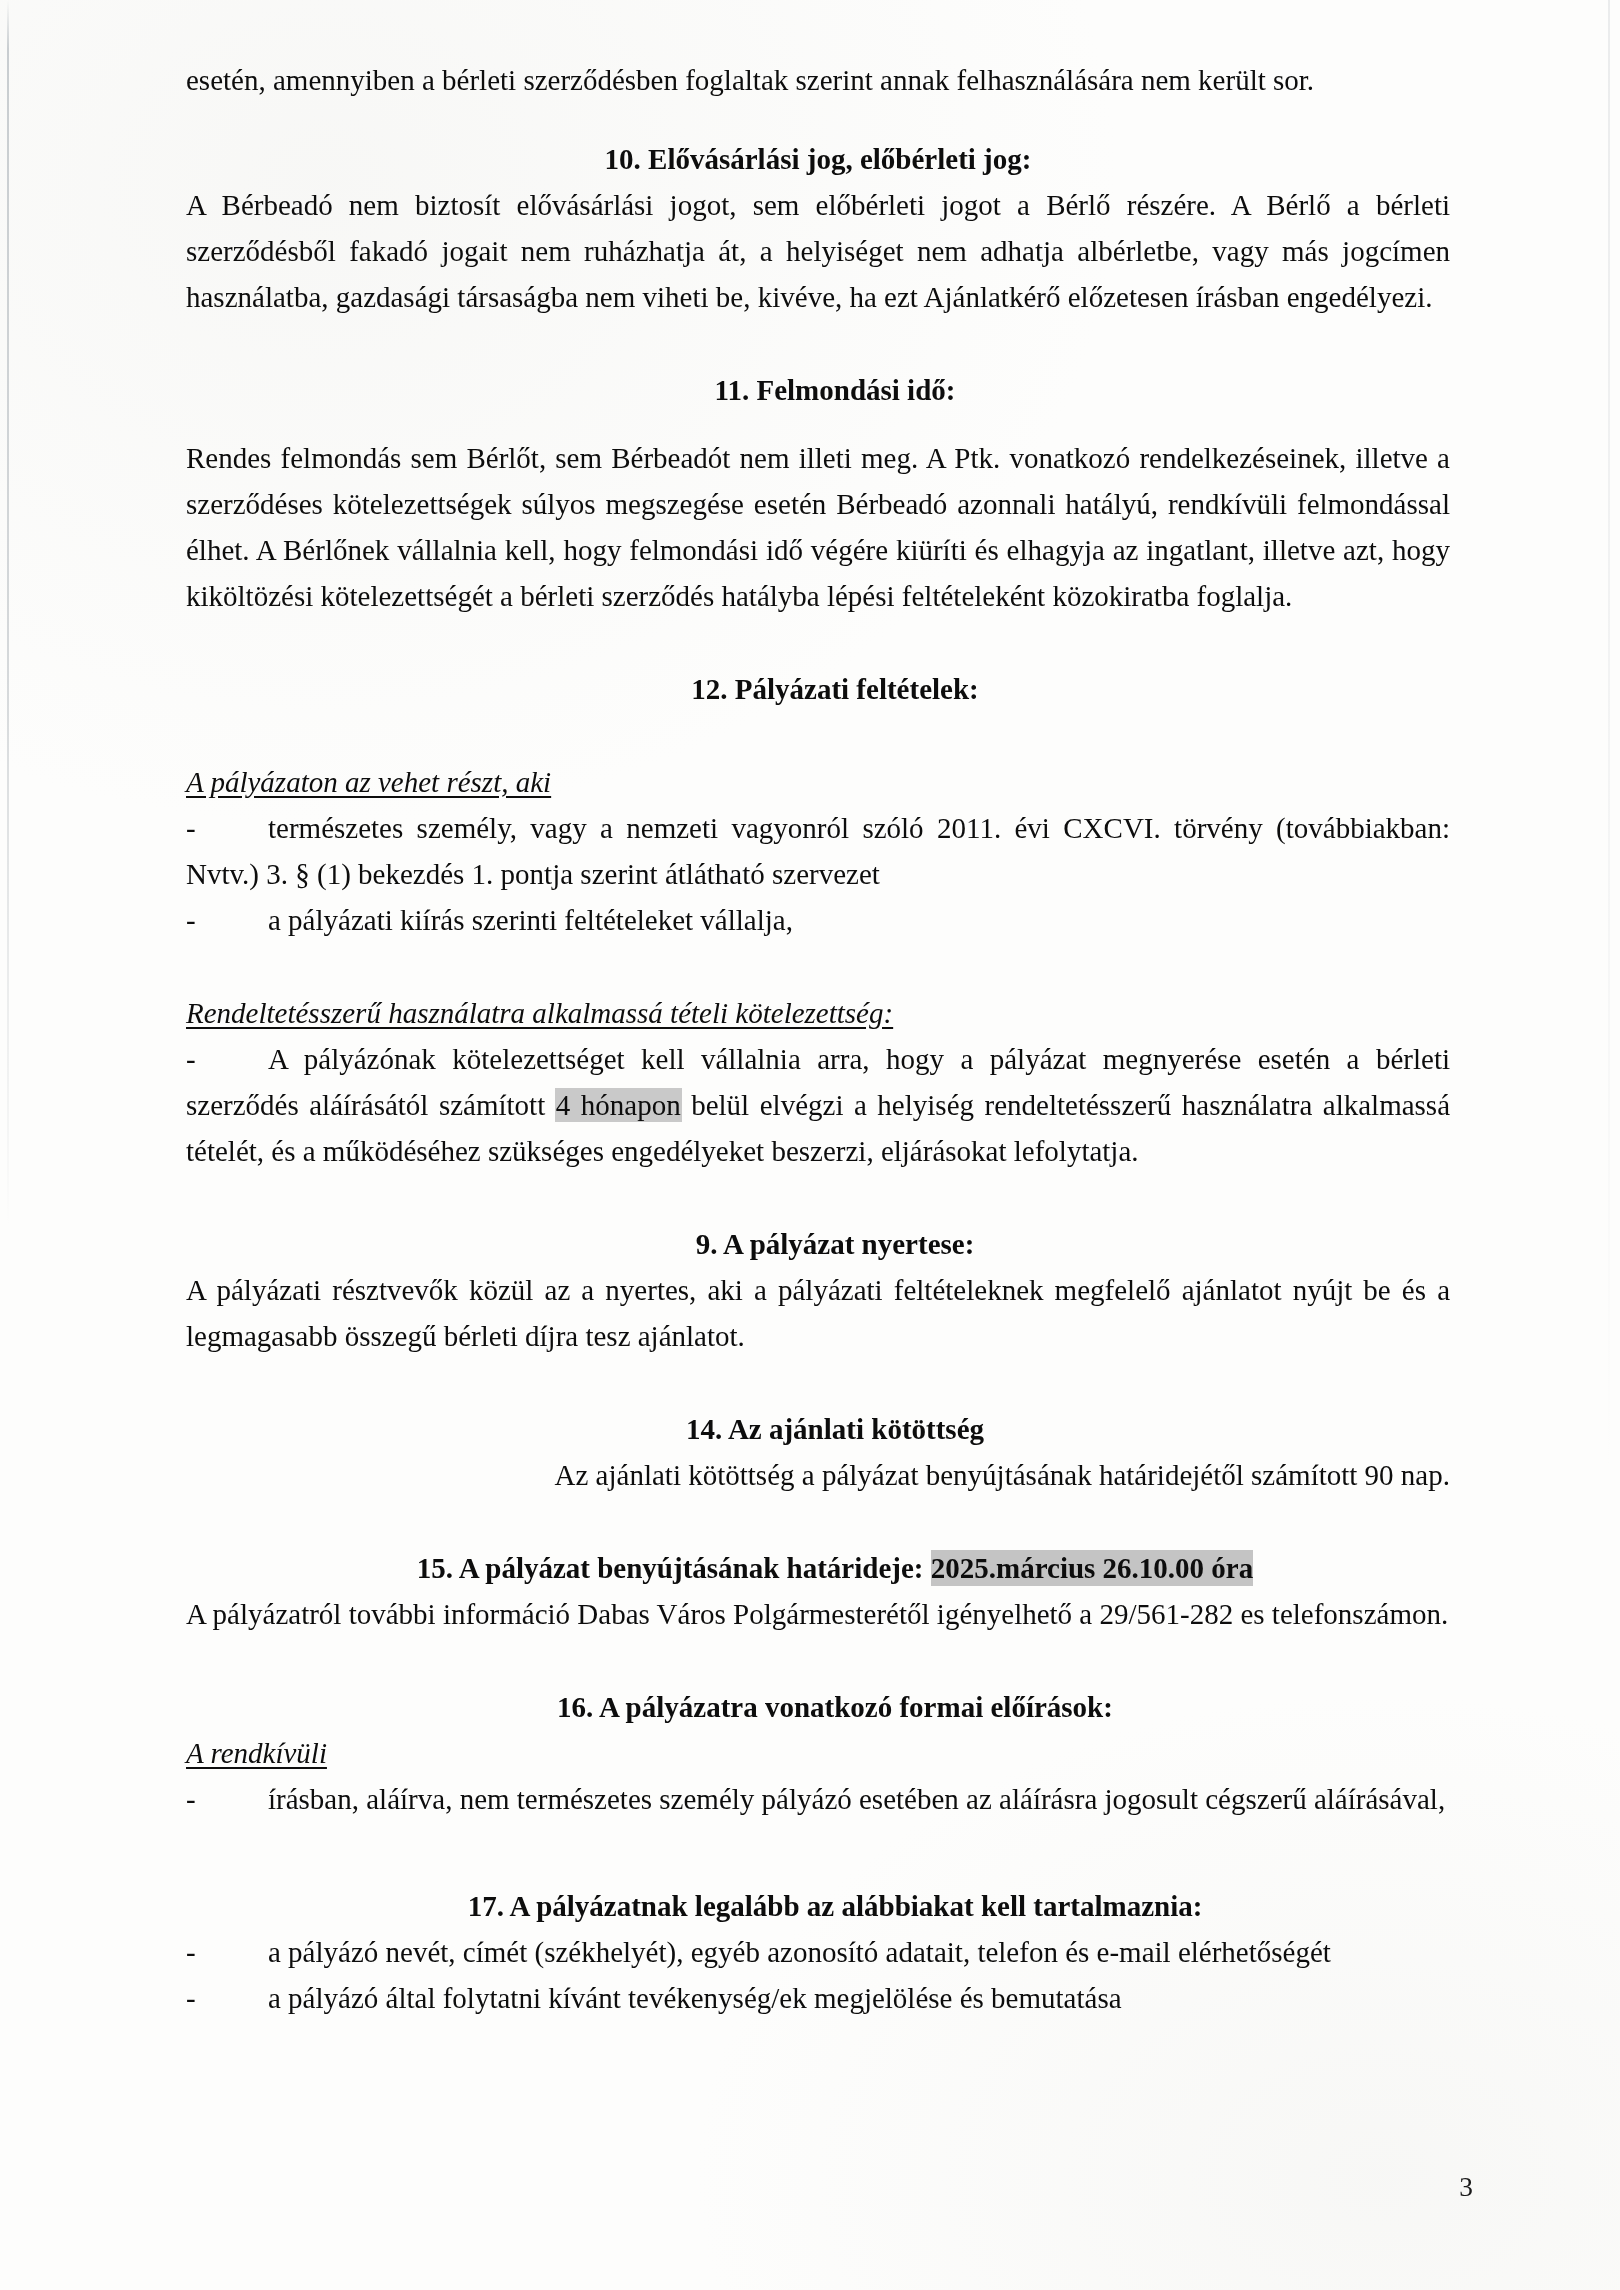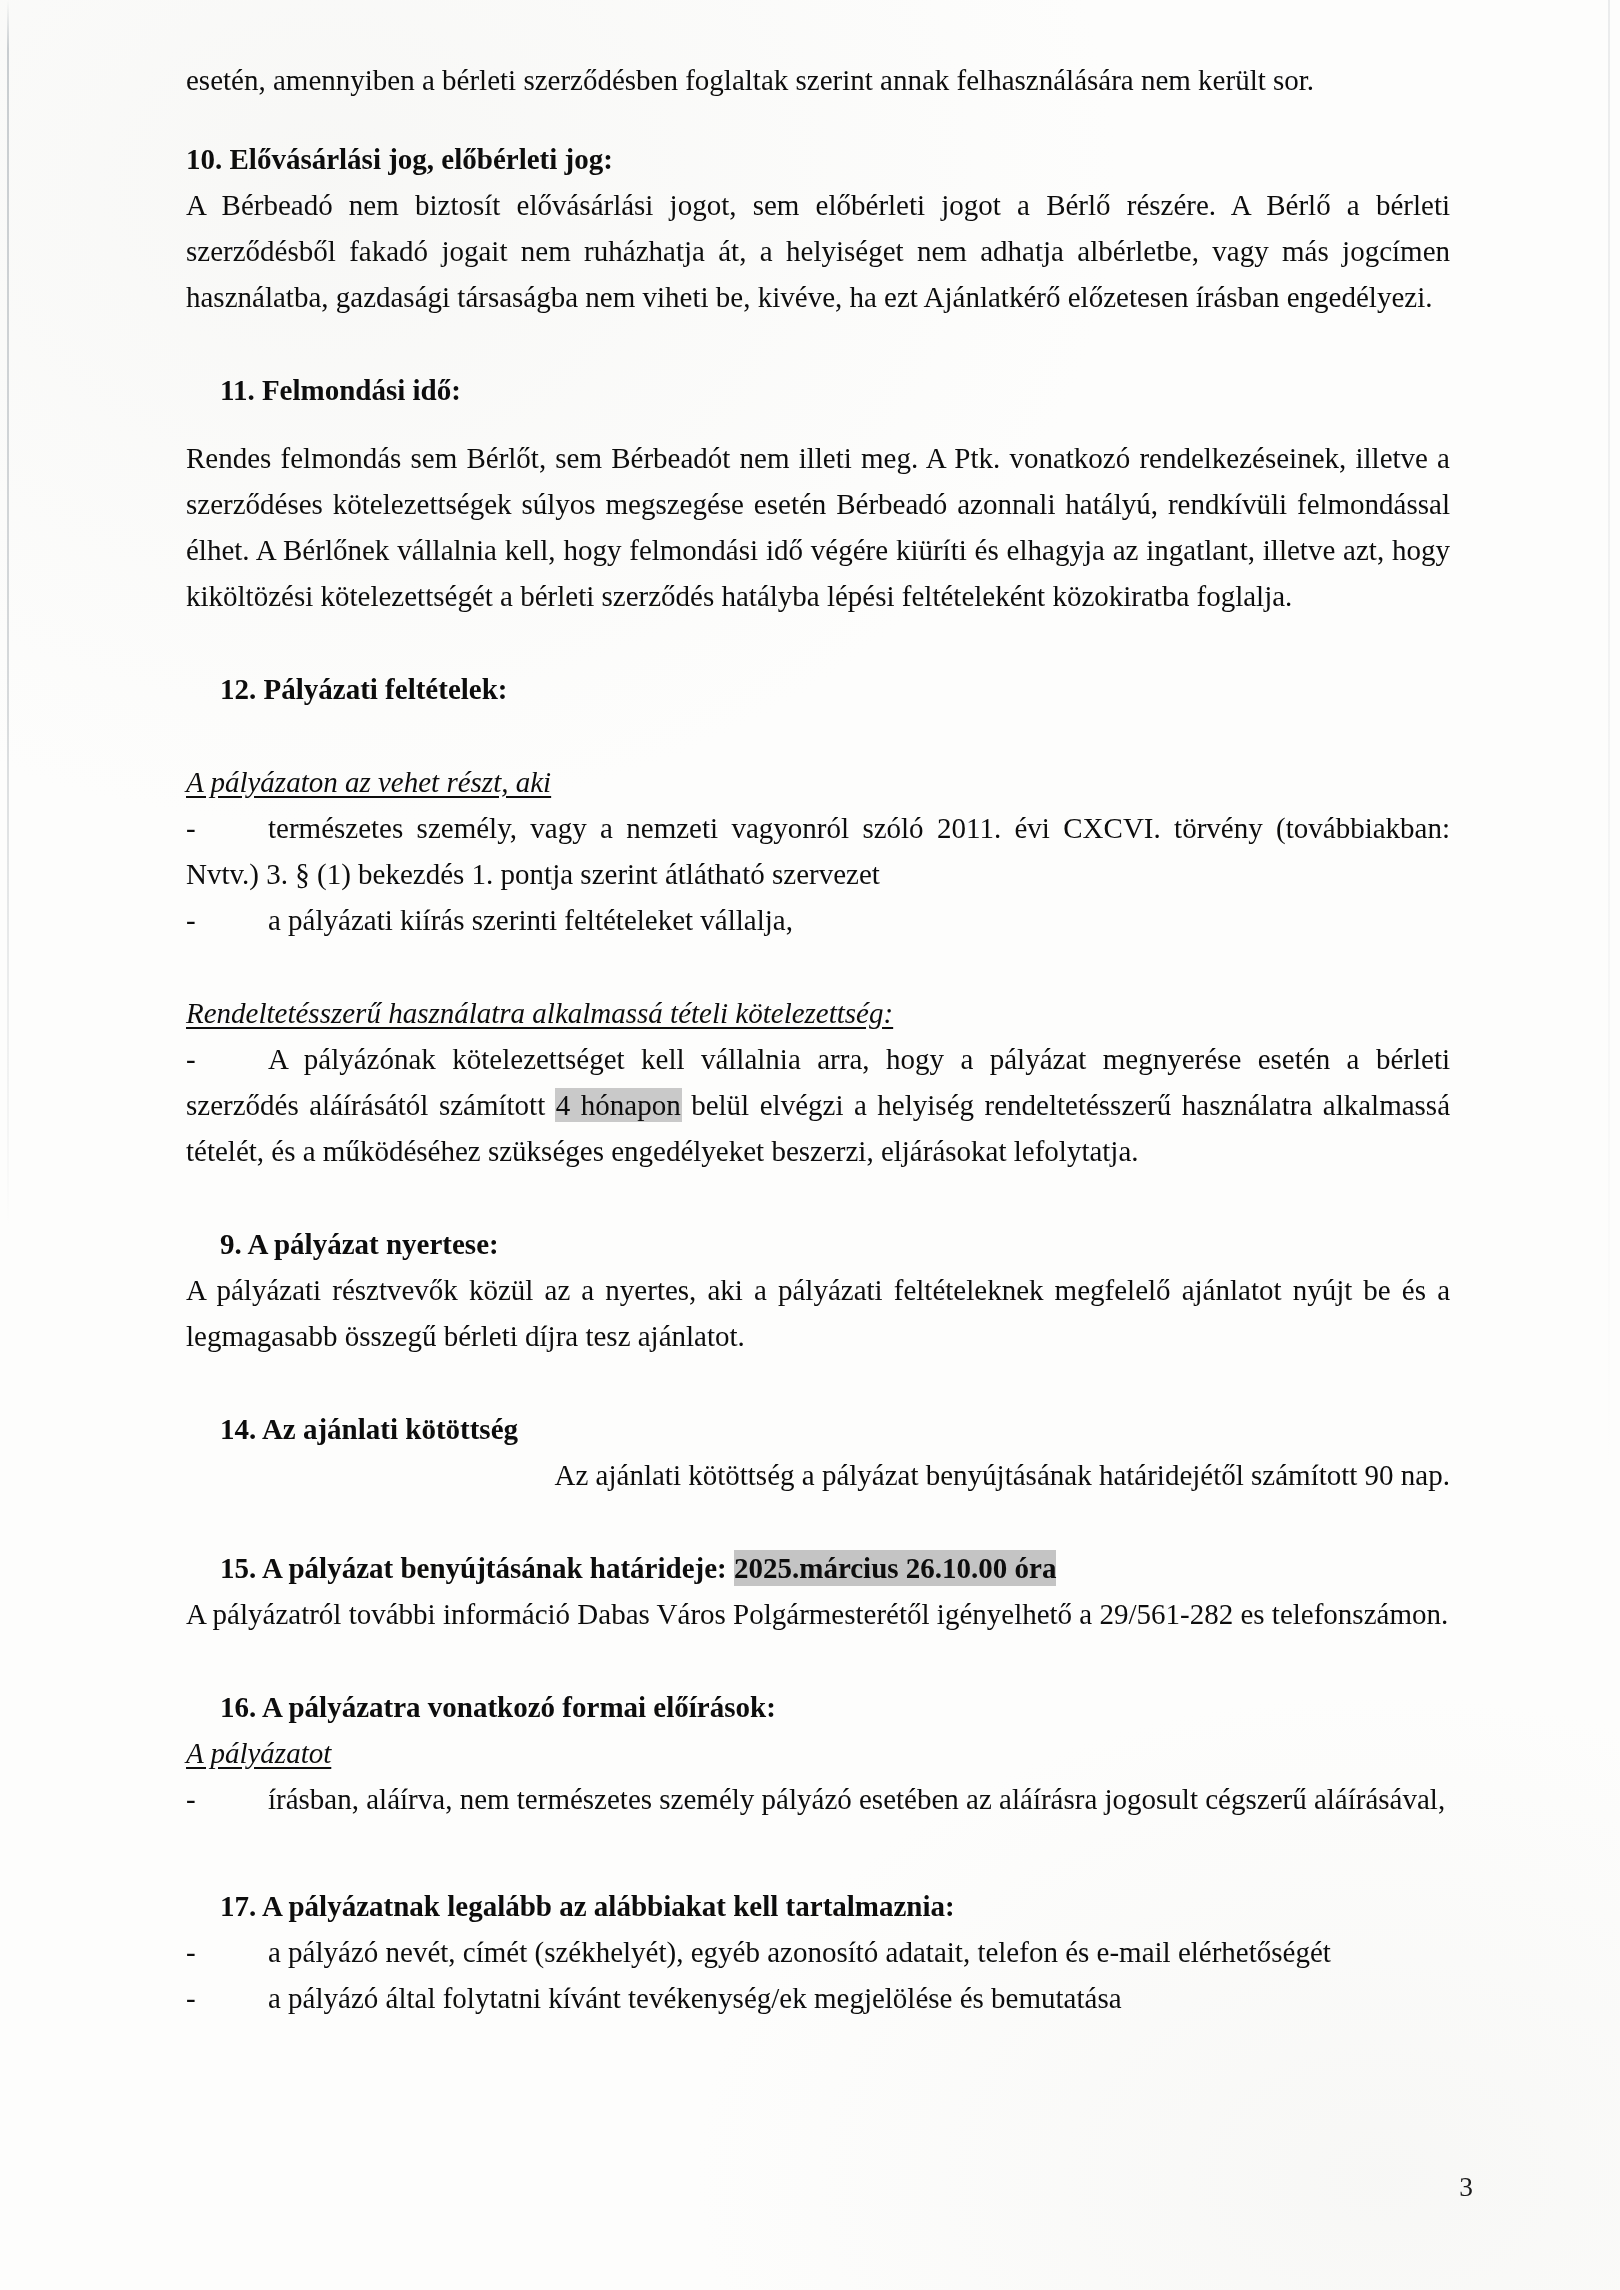--- a/index.html
+++ b/index.html
@@ -56,21 +56,21 @@
     text-align: justify;
     text-justify: inter-word;
   }
   .nojust { text-align: right; }
 
   .h-sec {
     font-weight: bold;
     font-size: 29px;
     line-height: 46px;
     margin: 0;
-    text-align: left;
+    text-align: center;
   }
   .indent-head { padding-left: 34px; }
   .gap-s  { height: 21.6px; }
   .gap-m  { height: 33px; }
   .gap-l  { height: 47px; }
   .gap-xl { height: 61px; }
 
   .u { text-decoration: underline; text-underline-offset: 3.9px; font-style: italic; }
   .b { font-weight: bold; }
 
@@ -172,21 +172,21 @@
     <div class="h-sec indent-head">
       <span>15. A pályázat benyújtásának határideje:  </span><span class="hl-date">2025.március 26.10.00 óra</span>
     </div>
     <p>A pályázatról további információ Dabas Város Polgármesterétől igényelhető a 29/561-282 es telefonszámon.</p>
 
     <div class="gap-l"></div>
 
     <div class="h-sec indent-head">16. A pályázatra vonatkozó formai előírások:</div>
 
     <div class="blk nojust">
-      <span class="u">A pályázatot</span>
+      <span class="u">A rendkívüli</span>
     </div>
 
     <div class="bullet-row nojust">
       <span class="dash">-</span><span>írásban, aláírva, nem természetes személy pályázó esetében az aláírásra jogosult cégszerű aláírásával,</span>
     </div>
 
 
 
     <div class="gap-xl"></div>
 

